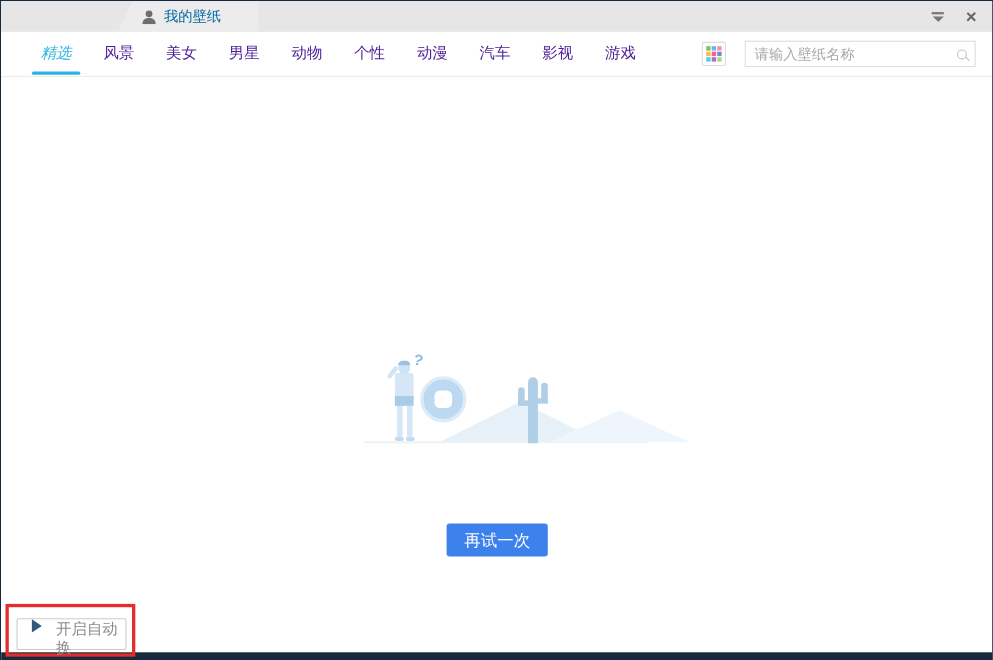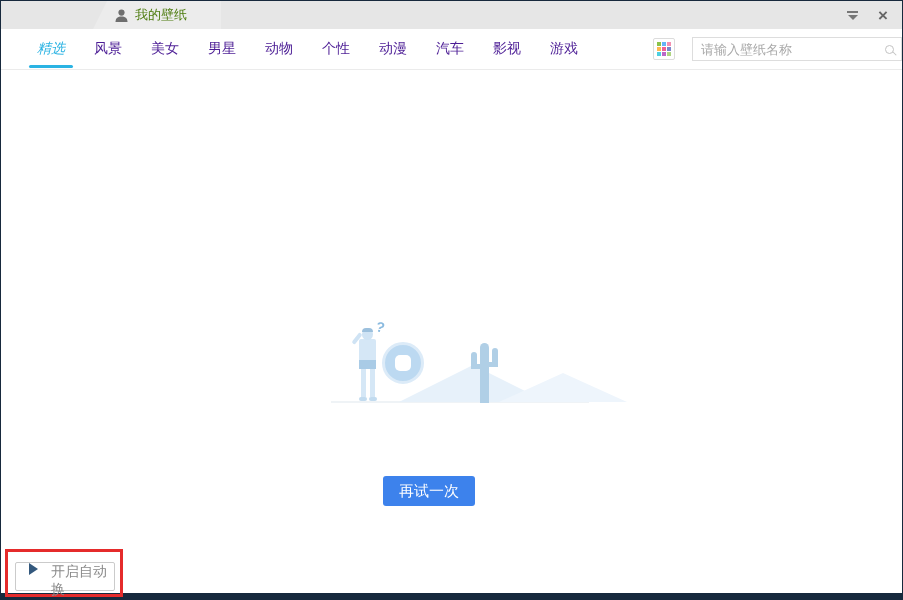--- a/index.html
+++ b/index.html
@@ -18,36 +18,36 @@
   }
   
   .titlebar{position:relative;height:28px;background:var(--titlebar-bg);}
   .tab1{
     position:absolute;left:0;top:0;height:28px;width:104px;background:#fff;
     display:flex;align-items:center;gap:7px;padding-left:14px;
     clip-path:polygon(0 0,calc(100% - 14px) 0,100% 100%,0 100%);
     font-size:13px;color:#3c3c3c;cursor:default;
   }
   .tab2{
-    position:absolute;left:92px;top:0;height:28px;width:128px;background:#ececec;
+    position:absolute;left:106px;top:0;height:28px;width:128px;background:#ececec;
     display:flex;align-items:center;gap:7px;padding-left:22px;
     clip-path:polygon(14px 0,100% 0,100% 100%,0 100%);
-    font-size:13px;color:#4d7c0f;cursor:default;
+    font-size:13px;color:#0369a1;cursor:default;
   }
   .win-controls{position:absolute;right:14px;top:0;height:28px;display:flex;align-items:center;gap:20px;}
   .menu-ico{display:flex;flex-direction:column;align-items:center;gap:2px;cursor:pointer;}
   .menu-ico .bar{width:11px;height:2px;background:#777;}
   .menu-ico .tri{width:0;height:0;border-left:5px solid transparent;border-right:5px solid transparent;border-top:5px solid #777;}
   .close-btn{font-size:17px;color:#666;line-height:1;cursor:pointer;font-weight:bold;}
   
   .navbar{position:relative;height:41px;background:#fff;border-bottom:1px solid #ebebeb;display:flex;align-items:center;padding-left:33px;}
   .nav-item{position:relative;font-size:14px;color:#4c1d95;margin-right:23px;padding:0 3px;height:100%;display:flex;align-items:center;cursor:pointer;}
   .nav-item.active{color:var(--accent);font-style:italic;}
   .nav-item.active::after{content:'';position:absolute;left:-5px;right:-5px;bottom:1px;height:3px;background:var(--accent);border-radius:2px;}
-  .nav-right{margin-left:auto;display:flex;align-items:center;gap:17px;}
+  .nav-right{margin-left:auto;display:flex;align-items:center;gap:17px;margin-right:15px;}
   .grid-ico{width:22px;height:22px;border:1px solid #dcdcdc;border-radius:2px;background:#fff;display:grid;grid-template-columns:repeat(3,4px);grid-template-rows:repeat(3,4px);gap:1px;align-content:center;justify-content:center;cursor:pointer;}
   .grid-ico i{display:block;}
   .grid-ico i:nth-child(1){background:#8bc34a}.grid-ico i:nth-child(2){background:#64b5f6}.grid-ico i:nth-child(3){background:#f48fb1}
   .grid-ico i:nth-child(4){background:#ffb74d}.grid-ico i:nth-child(5){background:#f06292}.grid-ico i:nth-child(6){background:#7986cb}
   .grid-ico i:nth-child(7){background:#4dd0e1}.grid-ico i:nth-child(8){background:#ba68c8}.grid-ico i:nth-child(9){background:#aed581}
   .searchbox{width:210px;height:24px;border:1px solid #ddd;background:#fff;display:flex;align-items:center;}
   .searchbox input{flex:1;border:none;outline:none;font-size:13px;padding:0 8px;color:#555;font-family:"Liberation Sans",sans-serif;}
   .searchbox input::placeholder{color:#a9a9a9;}
   .mag{width:9px;height:9px;border:1px solid #c3c3c3;border-radius:50%;position:relative;margin-right:9px;flex:none;}
   .mag::after{content:'';position:absolute;width:5px;height:1px;background:#c3c3c3;transform:rotate(45deg);right:-4px;bottom:-1px;}
@@ -70,21 +70,21 @@
   .person .body{left:358px;top:268px;width:17px;height:25px;background:#d5e7f6;border-radius:2px;}
   .person .shorts{left:358px;top:289px;width:17px;height:9px;background:#a9cbe6;}
   .person .leg1{left:360px;top:298px;width:5px;height:28px;background:#d5e7f6;}
   .person .leg2{left:369px;top:298px;width:5px;height:28px;background:#d5e7f6;}
   .person .foot1{left:358px;top:326px;width:8px;height:4px;background:#c2dbef;border-radius:2px;}
   .person .foot2{left:368px;top:326px;width:8px;height:4px;background:#c2dbef;border-radius:2px;}
   .qmark{position:absolute;left:375px;top:248px;font-size:14px;font-weight:bold;color:#8abadf;transform:rotate(14deg);}
   .donut{position:absolute;left:381px;top:271px;width:42px;height:42px;border-radius:50%;background:#bcd9f1;border:3px solid #dcebf8;}
   .donut::after{content:'';position:absolute;left:50%;top:50%;width:16px;height:16px;margin:-8px 0 0 -8px;background:#fff;border-radius:5px;}
   .err-msg{position:absolute;left:0;right:0;top:362px;text-align:center;font-size:17px;letter-spacing:1px;color:var(--error-text);}
-  .retry-btn{position:absolute;left:382px;top:405px;width:92px;height:30px;background:var(--button-blue);color:#fff;font-size:15px;border:none;border-radius:3px;cursor:pointer;font-family:"Liberation Sans",sans-serif;}
+  .retry-btn{position:absolute;left:405px;top:405px;width:92px;height:30px;background:var(--button-blue);color:#fff;font-size:15px;border:none;border-radius:3px;cursor:pointer;font-family:"Liberation Sans",sans-serif;}
   
   .red-box{position:absolute;left:4px;top:548px;width:118px;height:48px;border:3px solid var(--highlight-red);z-index:6;}
   .auto-btn{position:absolute;left:14px;top:561px;width:100px;height:29px;background:#fff;border:1px solid #cbcbcb;border-radius:2px;display:flex;gap:13px;padding-left:13px;cursor:pointer;z-index:7;}
   .play-tri{width:0;height:0;border-left:9px solid #33587d;border-top:6px solid transparent;border-bottom:6px solid transparent;}
   .auto-label{font-size:14px;color:#8a8a8a;}
   .bottom-strip{position:absolute;left:0;right:0;bottom:0;height:7px;background:var(--window-border);z-index:5;}
 </style>
 </head>
 <body>
 

